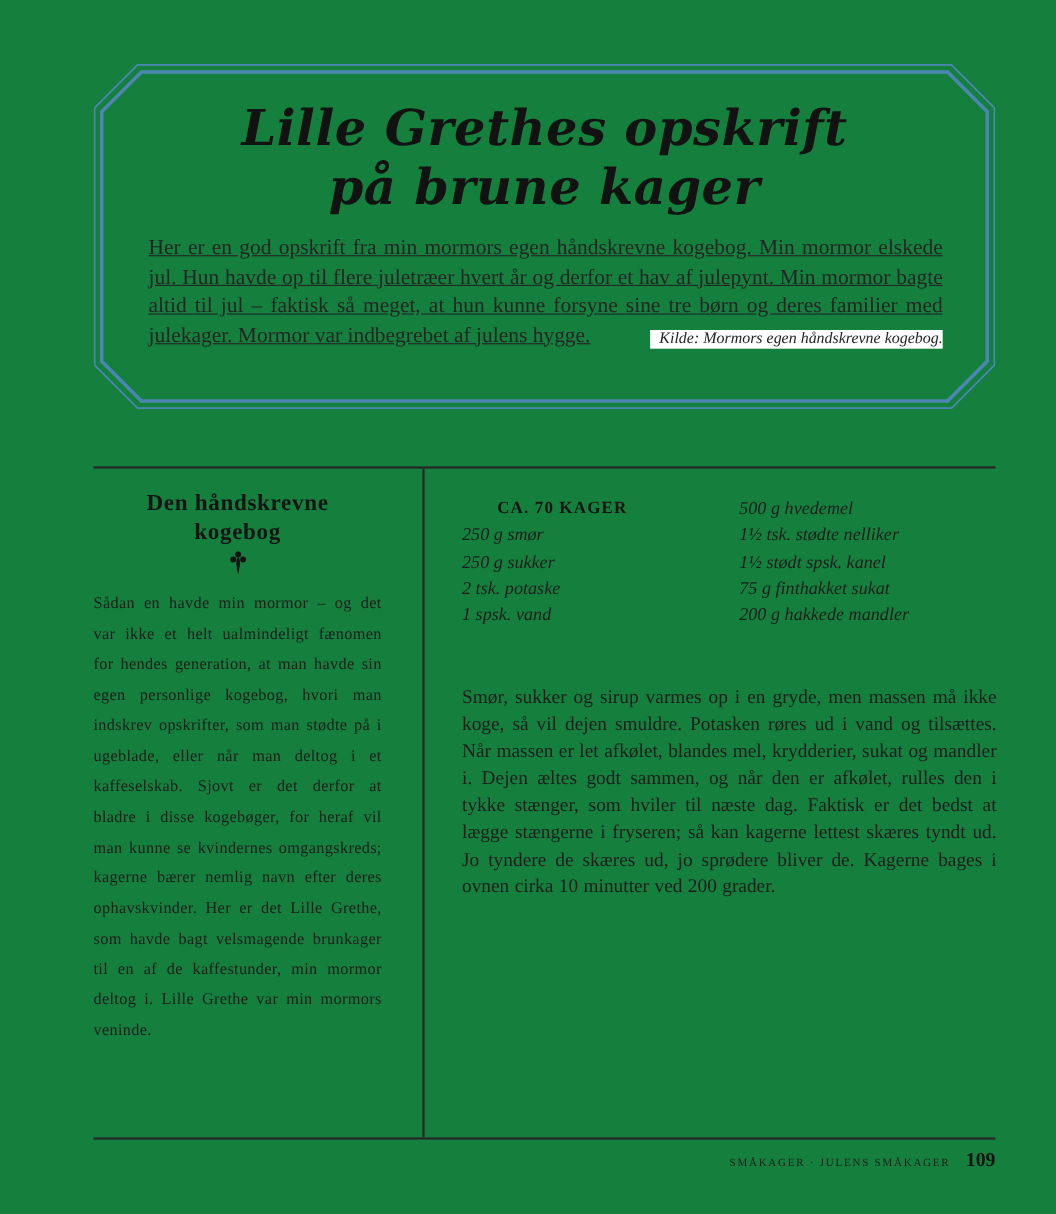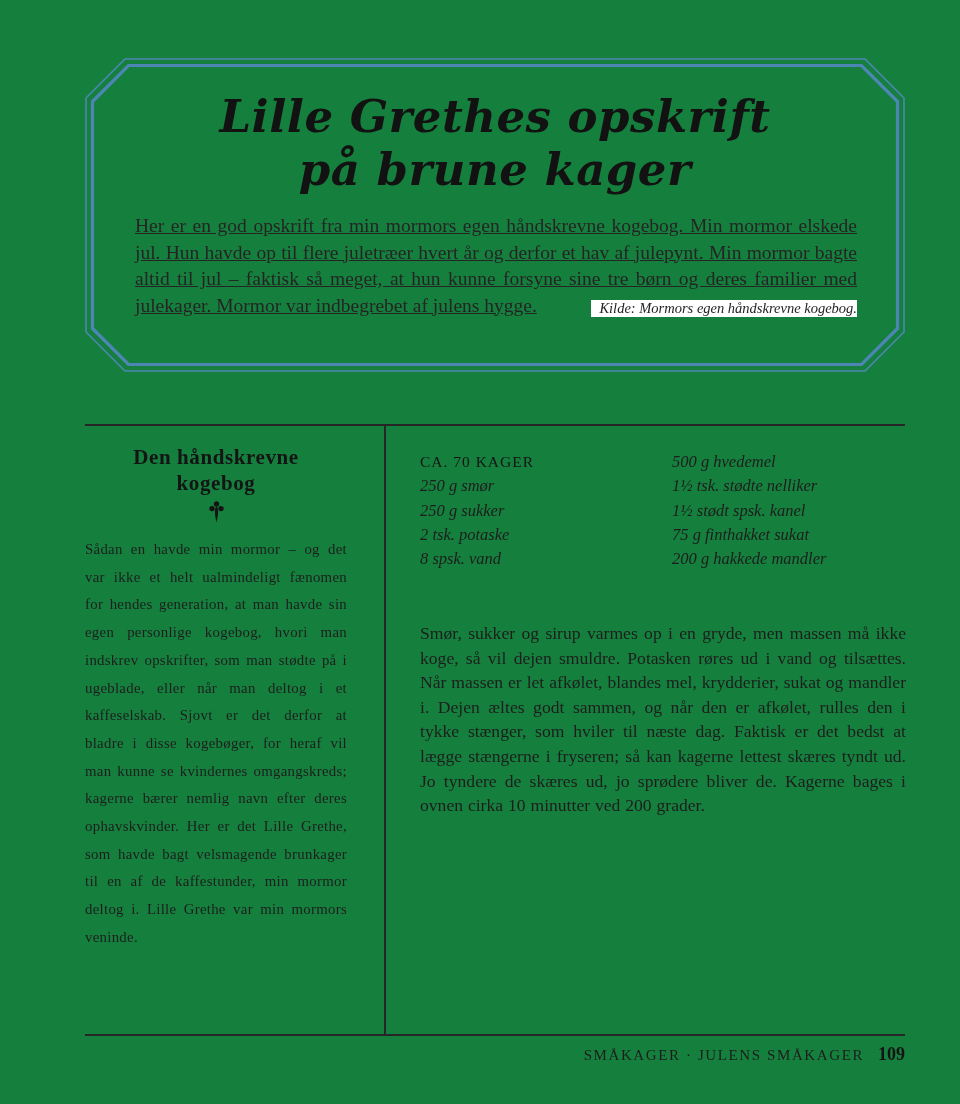--- a/index.html
+++ b/index.html
@@ -74,24 +74,25 @@
   }
 
   
   .ingredients {
     position: absolute; left: 420px; top: 450px;
     width: 486px; display: flex;
   }
   .ing-col-1 { width: 252px; }
   .ing-col-2 { flex: 1; }
   .yield {
-    font-weight: 400;
+    font-weight: 700;
     font-size: 15.5px; line-height: 24.3px;
     letter-spacing: 1px;
     color: #141414;
+    margin-left: 32px;
   }
   .ing-list { list-style: none; }
   .ing-list li {
     font-style: italic;
     font-size: 16.5px; line-height: 24.3px;
     color: #1d1d1d;
   }
 
   
   .instructions {
@@ -103,21 +104,21 @@
     color: #1d1d1d;
   }
 
   
   .footer {
     position: absolute; left: 85px; top: 1044px; width: 820px;
     text-align: right;
     white-space: nowrap;
   }
   .footer-section {
-    font-size: 15px;
+    font-size: 10px;
     letter-spacing: 1.6px;
     color: #1d1d1d;
   }
   .page-number {
     font-weight: 700;
     font-size: 18px;
     margin-left: 14px;
     color: #141414;
   }
 </style>
@@ -159,21 +160,21 @@
     <p class="left-body">Sådan en havde min mormor – og det var ikke et helt ualmindeligt fænomen for hendes generation, at man havde sin egen personlige kogebog, hvori man indskrev opskrifter, som man stødte på i ugeblade, eller når man deltog i et kaffeselskab. Sjovt er det derfor at bladre i disse kogebøger, for heraf vil man kunne se kvindernes omgangskreds; kagerne bærer nemlig navn efter deres ophavskvinder. Her er det Lille Grethe, som havde bagt velsmagende brunkager til en af de kaffestunder, min mormor deltog i. Lille Grethe var min mormors veninde.</p>
   </aside>
 
   <div class="ingredients">
     <div class="ing-col-1">
       <h3 class="yield">CA. 70 KAGER</h3>
       <ul class="ing-list">
         <li>250 g smør</li>
         <li>250 g sukker</li>
         <li>2 tsk. potaske</li>
-        <li>8 spsk. vand</li>
+        <li>1 spsk. vand</li>
       </ul>
     </div>
     <div class="ing-col-2">
       <ul class="ing-list">
         <li>500 g hvedemel</li>
         <li>1½ tsk. stødte nelliker</li>
         <li>1½ stødt spsk. kanel</li>
         <li>75 g finthakket sukat</li>
         <li>200 g hakkede mandler</li>
       </ul>

